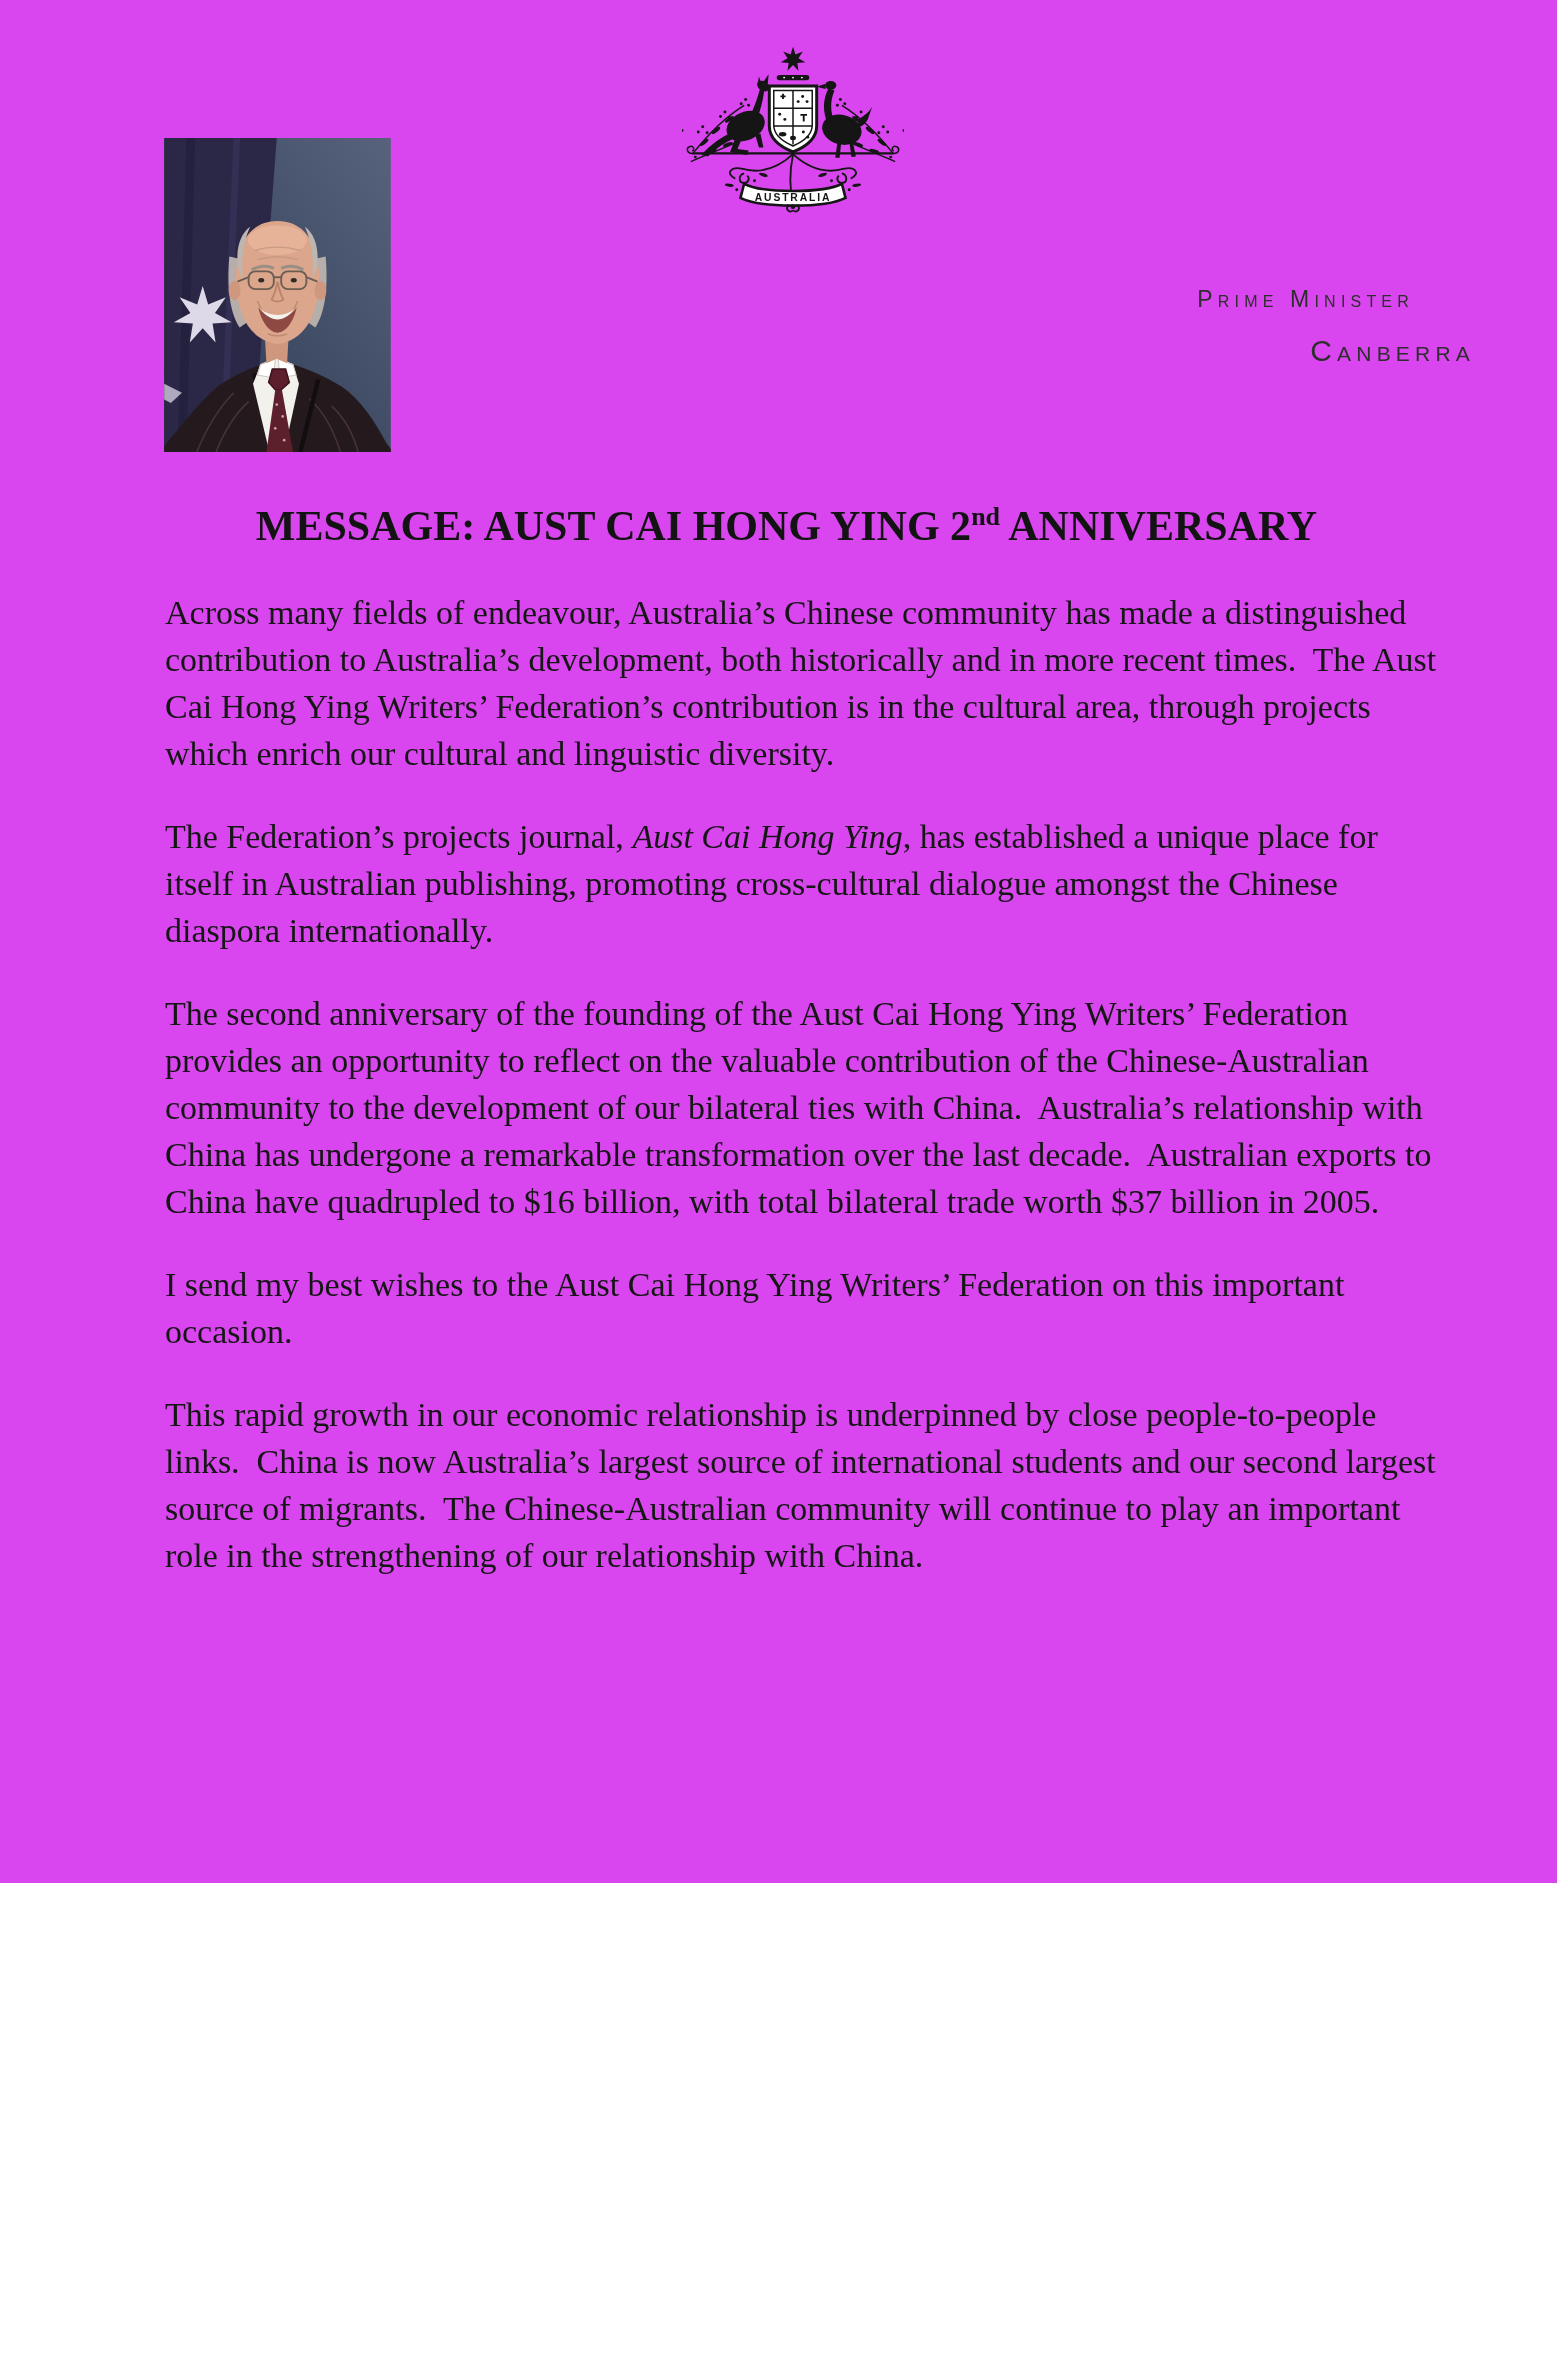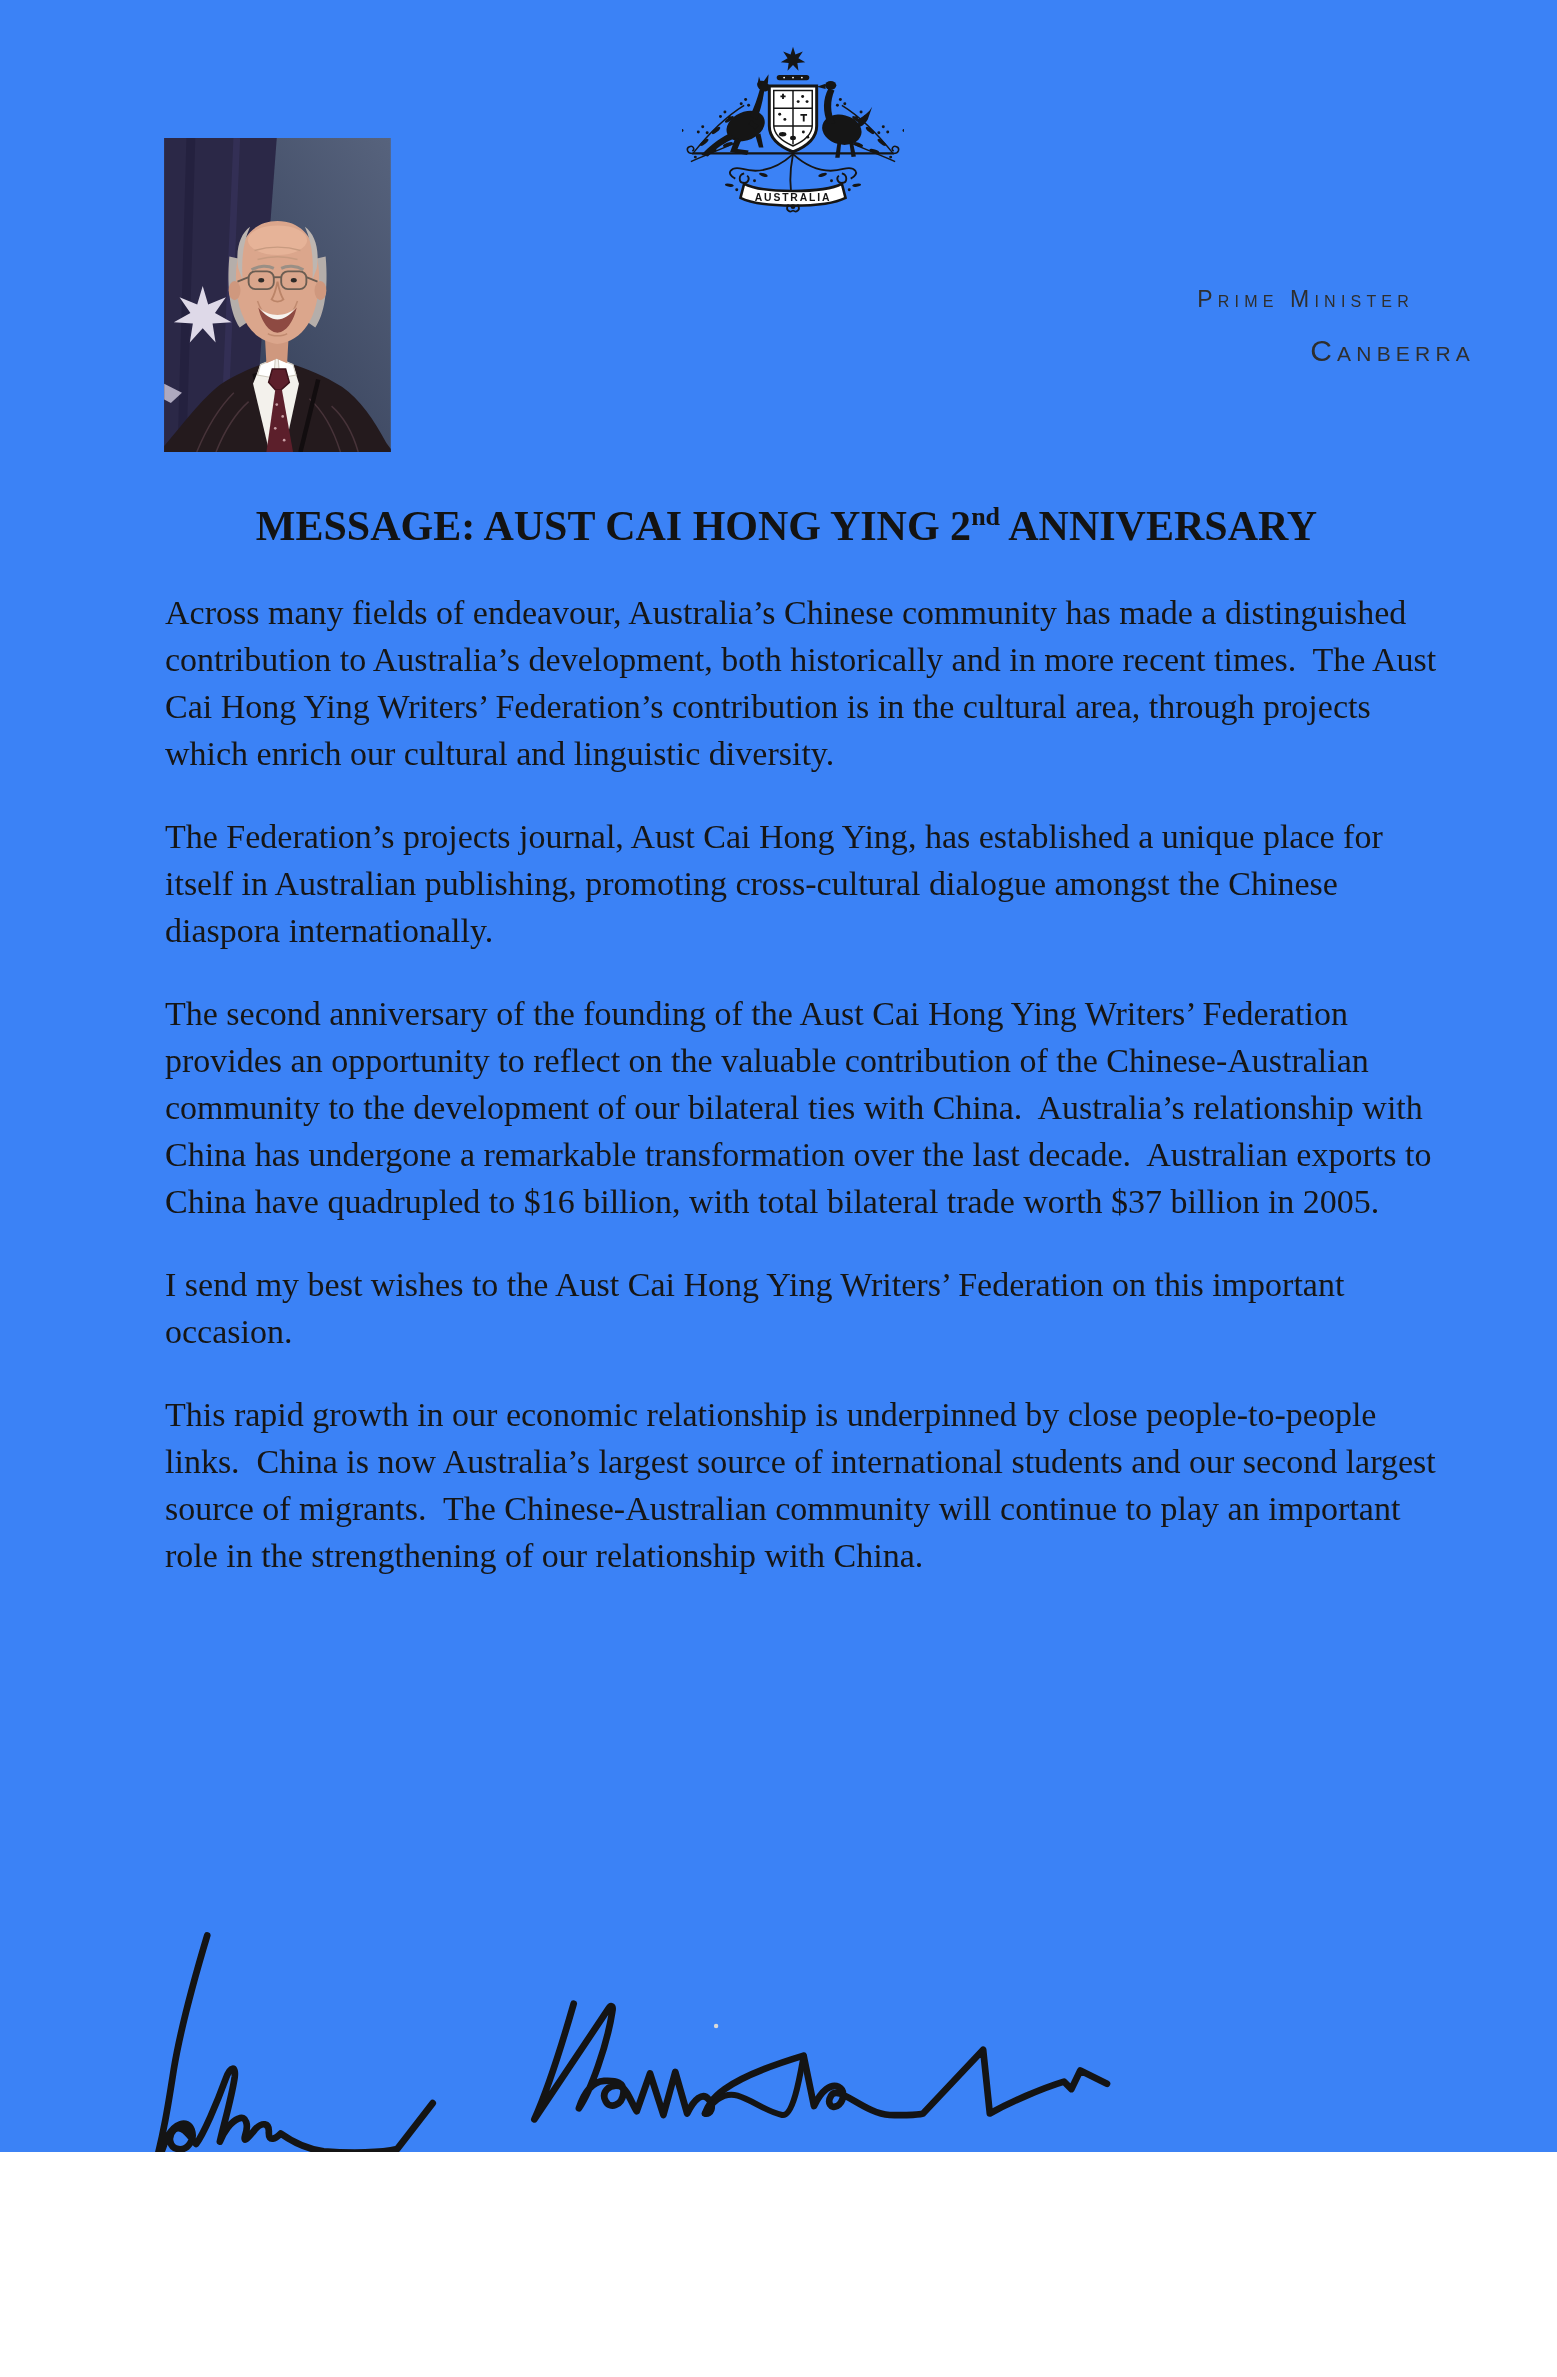--- a/index.html
+++ b/index.html
@@ -1,17 +1,17 @@
 <!DOCTYPE html>
 <html style="font-size:12px"><head>
 <meta charset="utf-8">
 <style>
   html,body{margin:0;padding:0;background:#ffffff;}
   .page{
-    position:relative;width:1557px;height:2152px;background:#3b82f6;
+    position:relative;width:1557px;height:1883px;background:#d946ef;
     font-family:"Liberation Serif", serif;color:#171717;overflow:hidden;
   }
   
   .portrait{position:absolute;left:164px;top:138px;width:227px;height:314px;}
   .crest{position:absolute;left:682px;top:43px;width:222px;height:172px;}
   .office-line{
     position:absolute;top:286px;right:143px;
     font-family:"Liberation Sans", sans-serif;
     font-variant:small-caps;font-size:23px;letter-spacing:5.2px;color:#2e2e2e;
   }
@@ -26,21 +26,21 @@
     text-align:center;font-size:42px;font-weight:bold;line-height:1.1;
     letter-spacing:0px;color:#131313;
   }
   .letter-title sup{font-size:0.62em;vertical-align:super;line-height:0;}
   
   .letter-body{
     position:absolute;left:165px;top:589px;width:1275px;
     font-size:34px;line-height:47px;color:#161616;
   }
   .letter-body p{margin:0 0 36px 0;}
-  .ital{}
+  .ital{font-style:italic;}
   
   .signature{position:absolute;left:70px;top:1928px;width:1083px;height:371px;}
   .signed-name{
     position:absolute;left:169px;top:2317px;font-size:36px;line-height:1.2;color:#161616;text-align:center;
   }
 </style>
 </head>
 <body>
 
 <div class="page">

